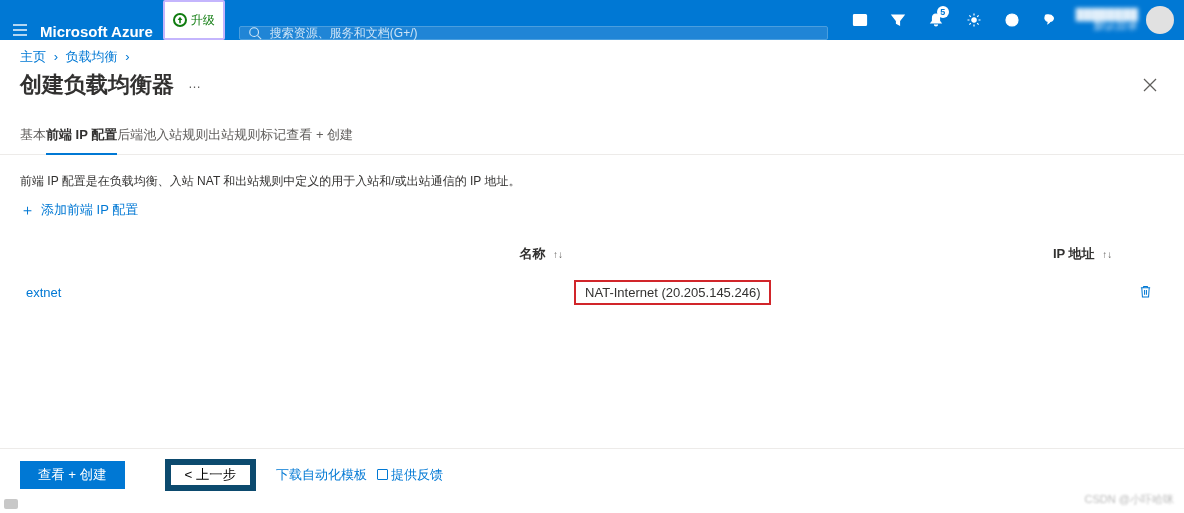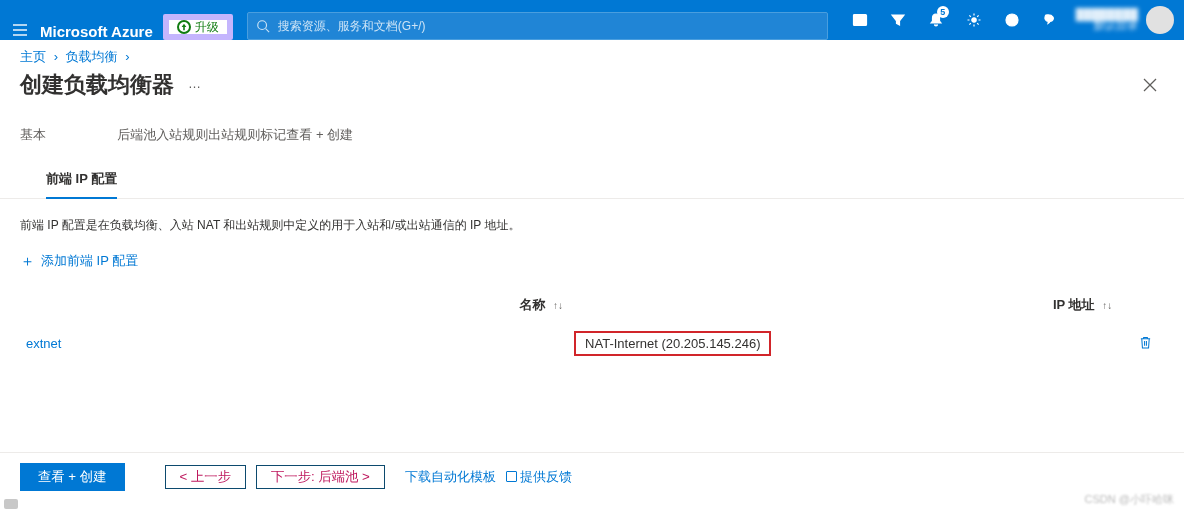--- a/index.html
+++ b/index.html
@@ -1,23 +1,23 @@
 <!DOCTYPE html>
 <html><head>
 <meta charset="utf-8">
 <style>
   html,body{margin:0;padding:0;height:100%;font-family:"Segoe UI","Microsoft YaHei",Arial,sans-serif;font-size:13px;color:#323130;background:#fff;overflow:hidden;}
   *{box-sizing:border-box;}
   
   .topbar{height:40px;background:#0078d4;color:#fff;display:flex;align-items:flex-end;padding:0 10px;gap:10px;}
   .topbar .hamburger{width:20px;height:20px;display:flex;align-items:center;justify-content:center;cursor:pointer;}
   .brand{font-size:15px;font-weight:600;white-space:nowrap;cursor:pointer;}
-  .upgrade{display:flex;align-items:center;gap:4px;background:#fff;color:#107c10;border:6px solid #c4b5fd;border-radius:2px;font-size:12px;height:26px;padding:0 8px;cursor:pointer;}
+  .upgrade{display:flex;align-items:center;gap:4px;background:#fff;color:#107c10;border:2px solid #c4b5fd;border-radius:2px;font-size:12px;height:40px;padding:0 8px;cursor:pointer;}
   .upgrade .up-icon{width:14px;height:14px;border-radius:50%;border:2px solid #107c10;display:flex;align-items:center;justify-content:center;}
-  .searchbox{flex:1;display:flex;align-items:center;background:#2085d6;border:1px solid #4a9ede;border-radius:2px;height:28px;padding:0 8px;margin-left:4px;margin-right:4px;max-width:640px;}
+  .searchbox{flex:1;display:flex;align-items:center;background:#2085d6;border:1px solid #4a9ede;border-radius:2px;height:14px;padding:0 8px;margin-left:4px;margin-right:4px;max-width:640px;}
   .searchbox input{flex:1;background:transparent;border:none;outline:none;color:#fff;font-size:12px;}
   .searchbox input::placeholder{color:#cde4f6;}
   .searchbox .s-icon{width:14px;height:14px;color:#cde4f6;margin-right:6px;}
   .top-icons{display:flex;align-items:center;gap:2px;margin-left:auto;}
   .top-ico{width:36px;height:40px;display:flex;align-items:center;justify-content:center;cursor:pointer;position:relative;}
   .top-ico svg{width:16px;height:16px;fill:#fff;stroke:#fff;}
   .badge{position:absolute;top:6px;right:5px;background:#fff;color:#0078d4;border-radius:8px;font-size:9px;font-weight:600;min-width:12px;height:12px;display:flex;align-items:center;justify-content:center;padding:0 3px;}
   .account{display:flex;align-items:center;gap:8px;cursor:pointer;padding-left:6px;}
   .acc-text{font-size:11px;color:#e1effa;text-align:right;line-height:11px;filter:blur(2px);}
   .avatar{width:28px;height:28px;border-radius:50%;background:#e1e1e1;}
@@ -26,42 +26,42 @@
   .crumbs a{color:#0078d4;text-decoration:none;cursor:pointer;text-align:center;}
   .crumbs .sep{color:#0078d4;padding:0 4px;}
   
   .title-row{display:flex;align-items:center;padding:4px 20px 2px 20px;}
   .page-title{font-size:22px;font-weight:600;color:#323130;}
   .title-more{margin-left:14px;letter-spacing:2px;color:#605e5c;cursor:pointer;position:relative;top:-2px;}
   .close-x{margin-left:auto;width:28px;height:28px;display:flex;align-items:center;justify-content:center;cursor:pointer;color:#605e5c;font-size:16px;}
   
   .tabs{display:flex;padding:24px 20px 0 20px;border-bottom:1px solid #edebe9;font-size:13px;}
   .tab{padding-bottom:10px;color:#605e5c;cursor:pointer;position:relative;}
-  .tab.active{color:#323130;font-weight:600;margin-top:44px;}
+  .tab.active{color:#323130;font-weight:600;}
   .tab.active:after{content:"";position:absolute;left:0;right:0;bottom:-1px;height:2px;background:#0078d4;}
   
   .content{padding:18px 20px 0 20px;}
-  .desc{font-size:12px;color:#323130;margin-bottom:18px;}
+  .desc{font-size:12px;color:#323130;margin-bottom:11px;}
   .add-link{color:#0078d4;cursor:pointer;font-size:13px;display:inline-flex;align-items:center;gap:6px;margin-bottom:18px;}
   .add-link .plus{font-size:15px;font-weight:400;line-height:14px;}
   
   .tbl{width:100%;border-collapse:collapse;font-size:13px;}
   .tbl th{text-align:right;font-weight:600;padding:8px 6px;color:#323130;}
   .tbl td{padding:10px 6px;color:#323130;}
   .sort-arrows{font-size:10px;color:#605e5c;display:inline-block;margin-left:4px;vertical-align:middle;}
   .ip-cell{outline:2px solid #d1252a;outline-offset:-1px;display:inline-block;padding:4px 10px;}
   .row-link{color:#0078d4;cursor:pointer;}
   .trash{color:#0078d4;cursor:pointer;}
   .col-name{width:48%;}
   .col-ip{width:48%;}
   .col-del{width:40px;text-align:right;padding-right:12px!important;}
   
   .footer{position:absolute;bottom:22px;left:0;right:0;padding:10px 20px 0 20px;border-top:1px solid #edebe9;display:flex;align-items:center;gap:10px;font-size:13px;}
   .btn-primary{background:#0078d4;color:#fff;border:none;height:28px;padding:0 18px;cursor:pointer;}
-  .btn-secondary{background:#fff;color:#be185d;border:1px solid #0c4a6e;height:24px;padding:0 14px;cursor:pointer;}
+  .btn-secondary{background:#fff;color:#000000;border:6px solid #0c4a6e;height:32px;padding:0 14px;cursor:pointer;}
   .link{color:#0078d4;text-decoration:none;cursor:pointer;margin-left:10px;}
   .link.small-gap{margin-left:0;}
   .feedback-ico{display:inline-block;width:11px;height:11px;border:1px solid #0078d4;border-radius:1px;margin-right:3px;position:relative;top:1px;}
   
   .watermark{position:absolute;right:10px;bottom:6px;font-size:11px;color:#bbb;filter:blur(1px);}
   
   .bottom-scroll{position:absolute;left:4px;bottom:4px;height:10px;width:14px;background:#c8c8c8;border-radius:2px;}
 </style>
 </head>
 <body>
@@ -196,21 +196,20 @@
           </span>
         </td>
       </tr>
     </tbody>
   </table>
 </div>
 
 <div class="footer">
   <button class="btn-primary">查看 + 创建</button>
   <button class="btn-secondary" style="margin-left:30px">&lt; 上一步</button>
-  <button class="btn-secondary">下一步: 后端池 &gt;</button>
   <a class="link">下载自动化模板</a>
   <a class="link small-gap">
     <span class="feedback-ico"></span><span>提供反馈</span>
   </a>
 </div>
 
 <div class="watermark">CSDN @小吓哈咪</div>
 <div class="bottom-scroll"></div>
 
 </body></html>

